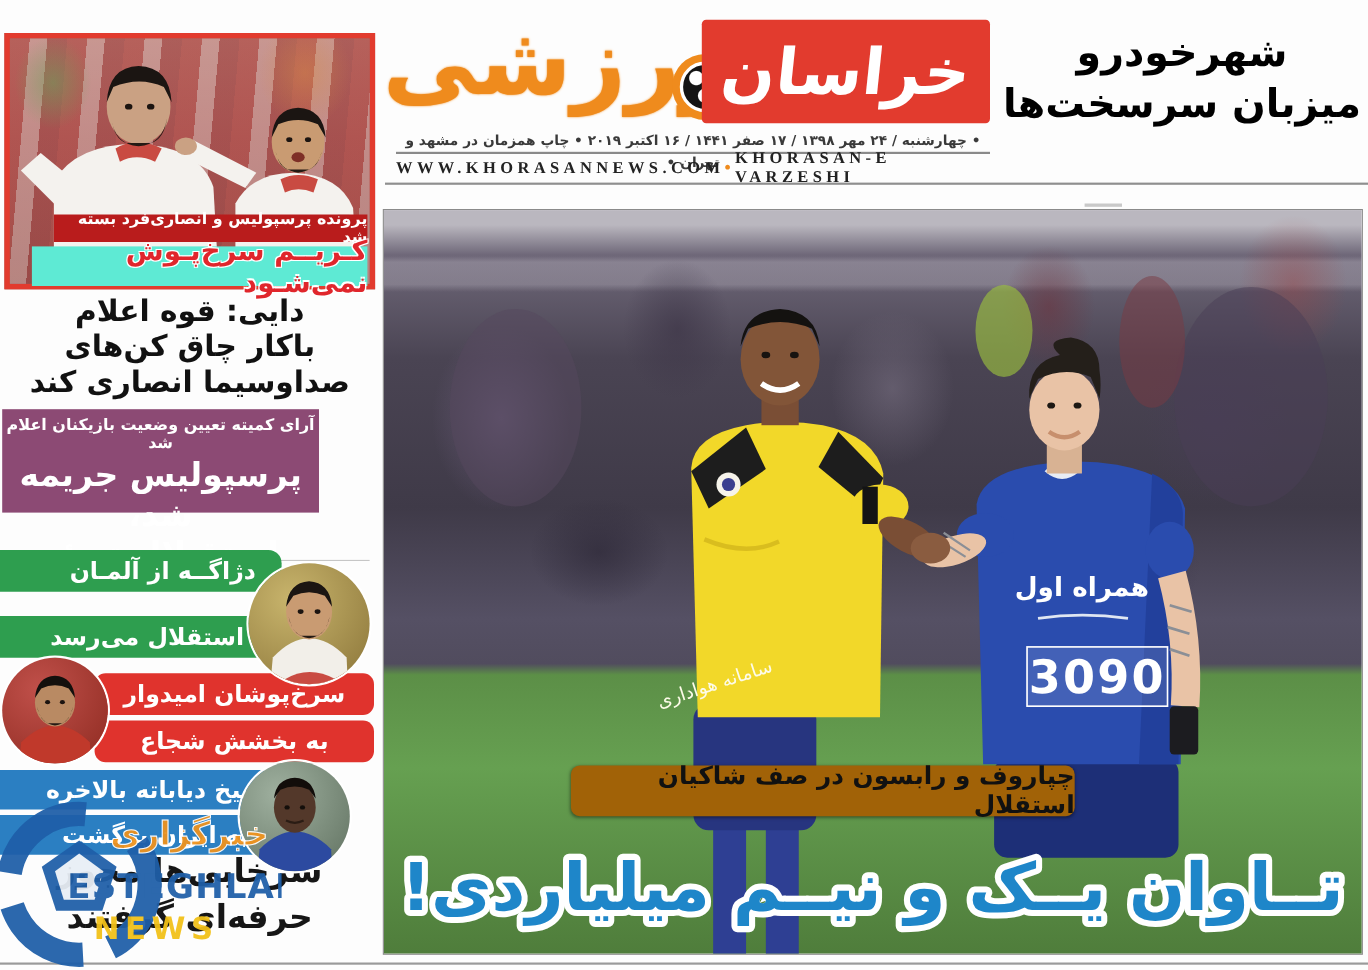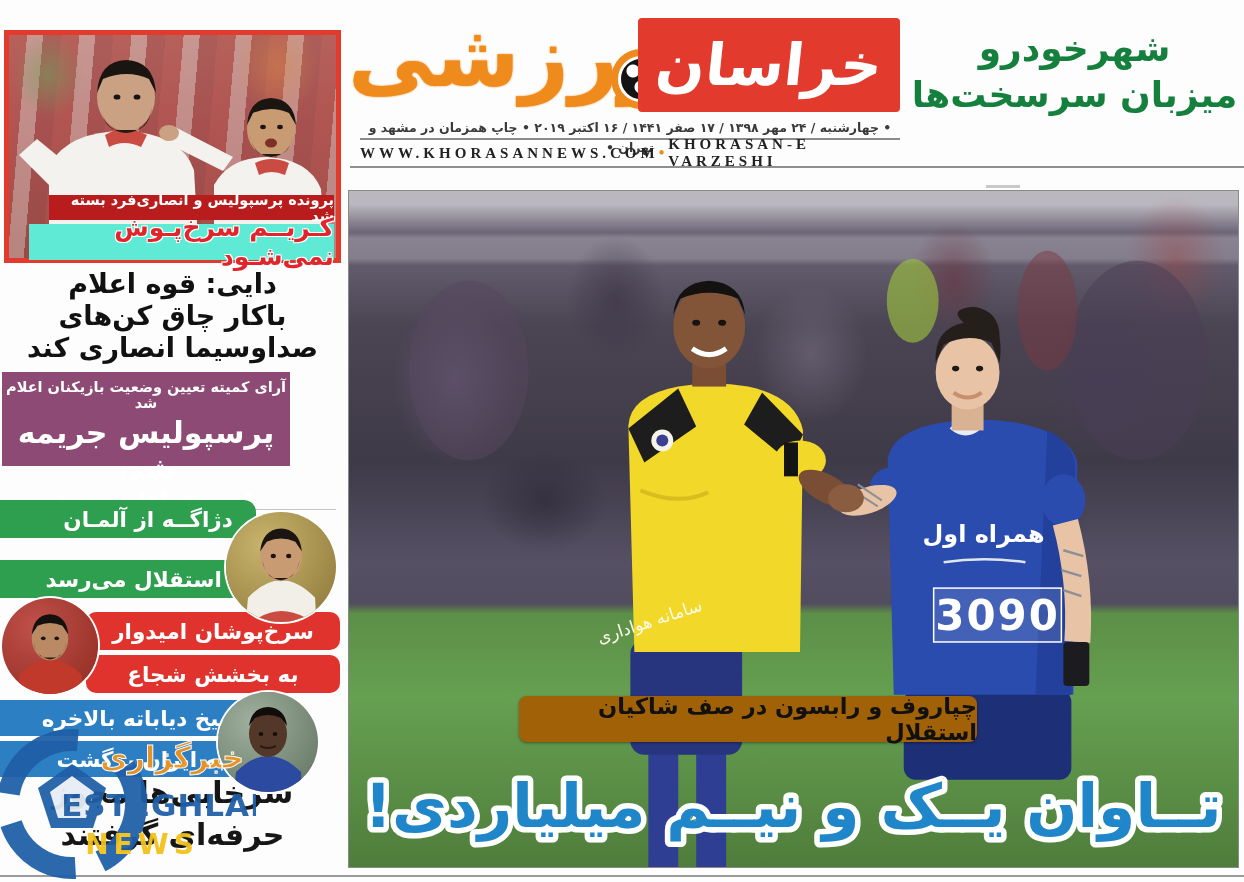--- a/index.html
+++ b/index.html
@@ -29,21 +29,21 @@
              font-family:Liberation Serif, serif;
              font-size:15px; font-weight:bold; color:#222; letter-spacing:4px; }
   .url-dot { color:#ef8b1d; font-size:16px; }
   .main-rule { position:absolute; left:350px; top:166px; width:894px; height:2px; background:#8f8f8f; }
   .print-mark { position:absolute; left:986px; top:185px; width:34px; height:3px; background:#c9c9c9; }
 
   
   .tr-block { position:absolute; left:905px; top:22px; width:339px; }
   .tr-kicker { height:27px; background:#d9382e; color:#fff; font-size:15.5px; font-weight:bold;
                display:flex; align-items:center; justify-content:center; direction:rtl; }
-  .tr-head { margin-top:4px; direction:rtl; text-align:center; color:#15803d;
+  .tr-head { margin-top:4px; direction:rtl; text-align:center; color:#000000;
              font-size:36px; font-weight:900; line-height:46px; }
 
   
   .mini-photo { position:absolute; left:4px; top:30px; width:337px; height:233px;
                 border:5px solid #e23b2e; background:#a85a55; }
   .mini-scene { position:absolute; inset:0;
      background:
       radial-gradient(50px 60px at 12% 18%, rgba(110,160,90,.55), transparent 70%),
       radial-gradient(60px 70px at 82% 14%, rgba(215,140,70,.45), transparent 70%),
       repeating-linear-gradient(95deg, rgba(200,70,70,.25) 0 18px, rgba(255,255,255,.30) 18px 34px, rgba(160,50,60,.22) 34px 52px),

